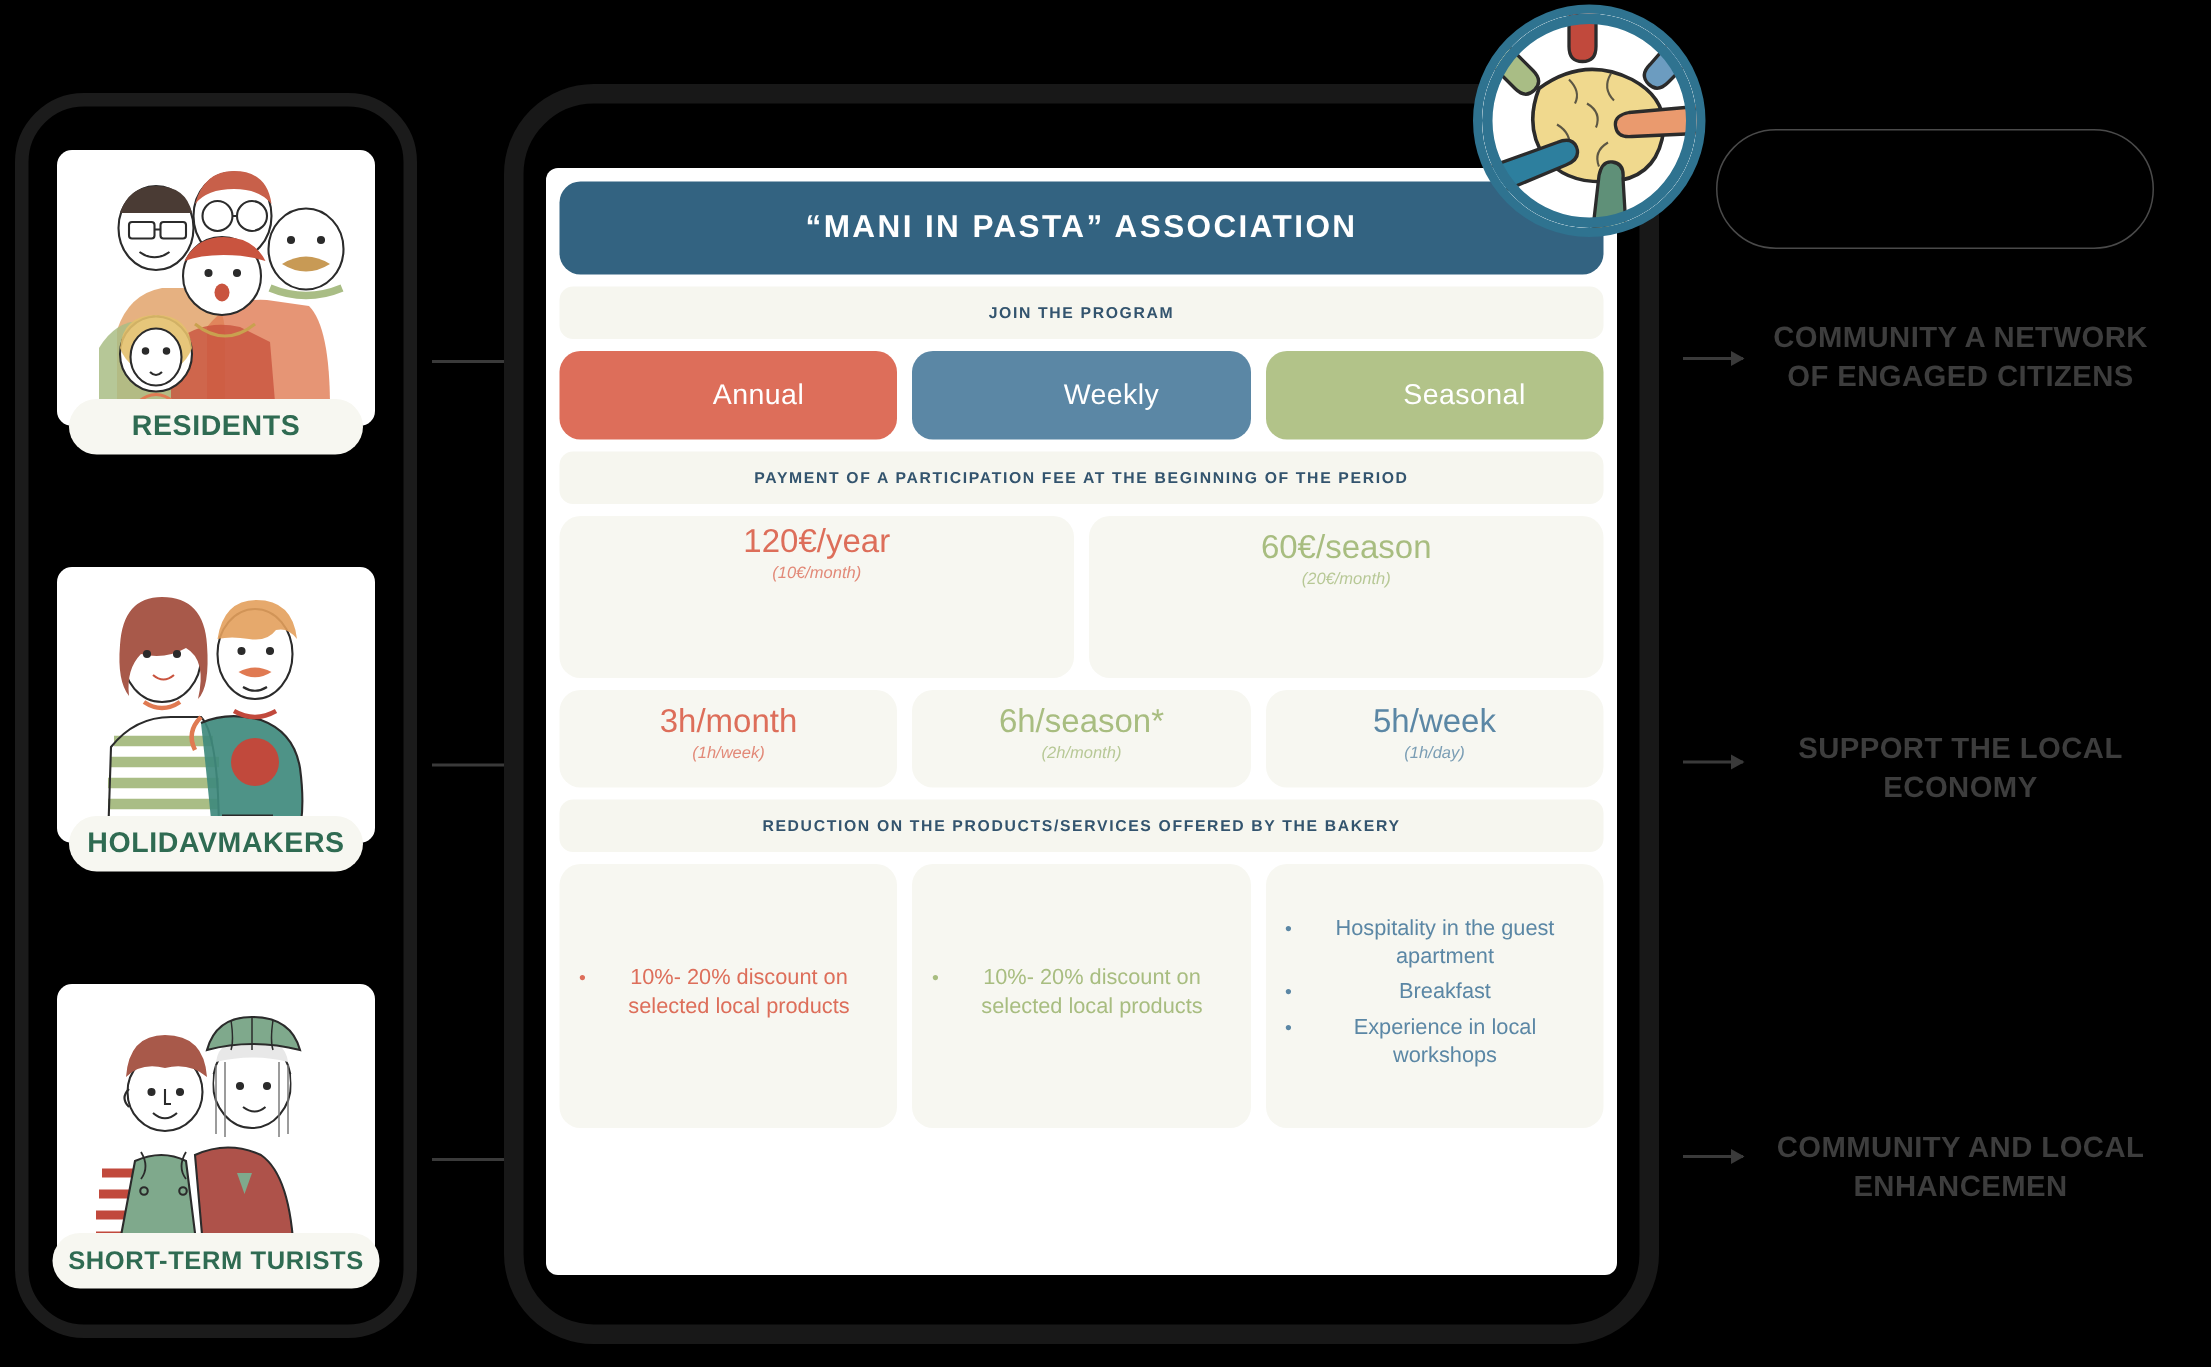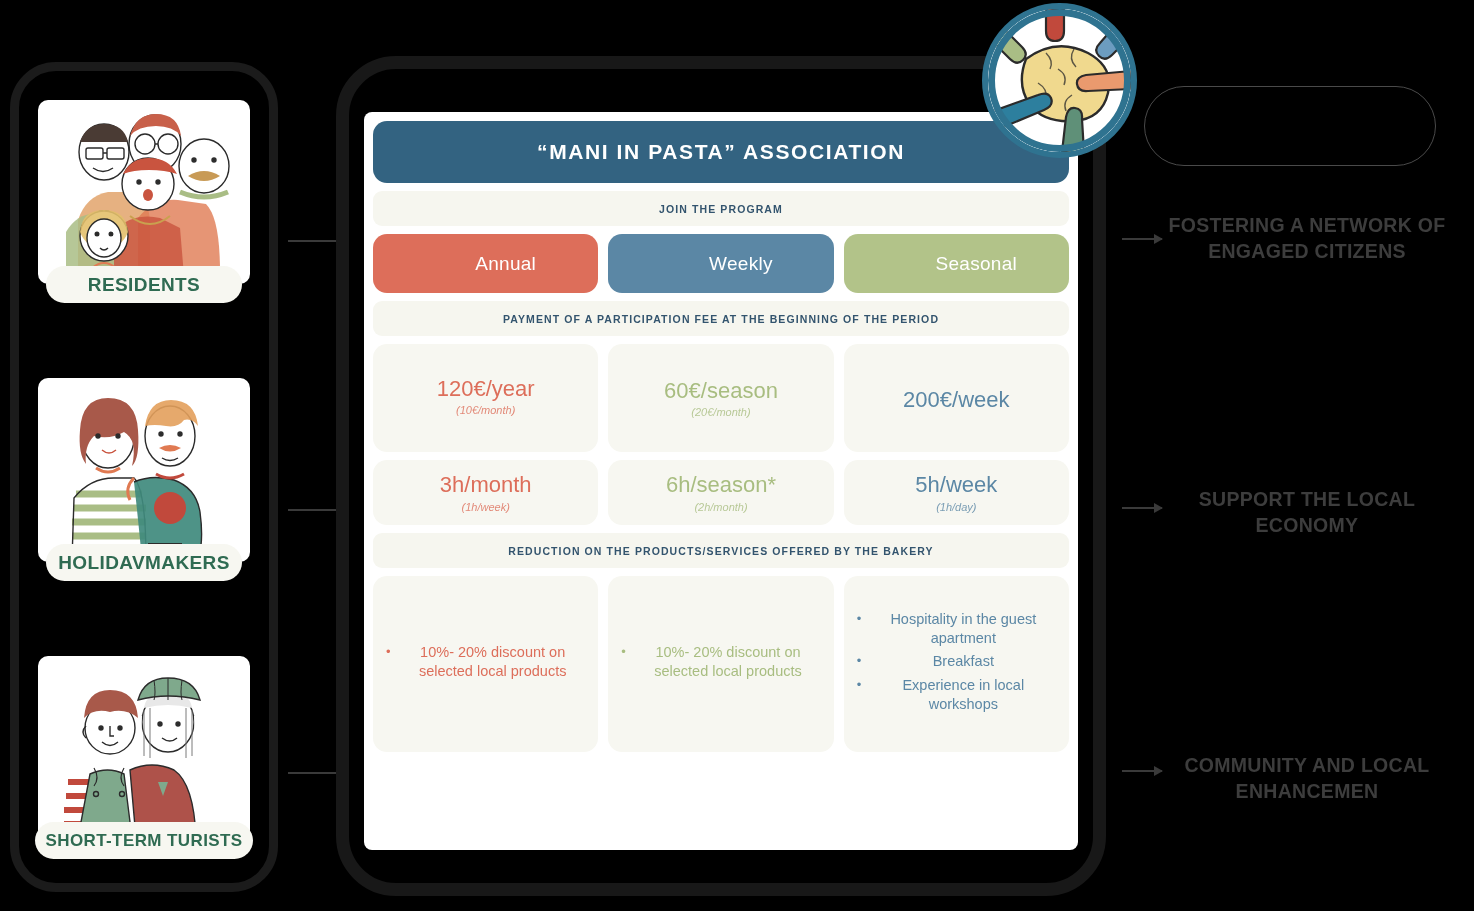--- a/index.html
+++ b/index.html
@@ -76,21 +76,21 @@
   .row3{display:flex;gap:10px;margin:8px 9px 0 9px;}
   .row3 > *{flex:1;}
 
   .tab{
     height:59px;border-radius:14px;display:flex;align-items:center;justify-content:center;
     color:#fff;font-size:19px;letter-spacing:.3px;padding-left:40px;
   }
 
   .cell{
     background:#f7f7f1;border-radius:14px;
-    display:flex;flex-direction:column;align-items:center;justify-content:center;
+    display:flex;flex-direction:column;align-items:center;justify-content:flex-start;
     text-align:center;padding:8px 10px;box-sizing:border-box;
   }
   .cell.price{height:108px;}
   .cell.hours{height:65px;}
   .cell.bullets{height:176px;align-items:flex-start;justify-content:center;}
 
   .cell .big{font-size:22px;line-height:1.15;}
   .cell .sub{font-size:11px;font-style:italic;margin-top:3px;opacity:.8;}
 
   .cell.price.c0 .big{margin-top:-4px;}
@@ -288,24 +288,20 @@
 
   <div class="row3">
     <div class="cell price c0">
       <div class="big c-annual">120€/year</div>
       <div class="sub c-annual">(10€/month)</div>
     </div>
     <div class="cell price c1">
       <div class="big c-seasonal">60€/season</div>
       <div class="sub c-seasonal">(20€/month)</div>
     </div>
-    <div class="cell price c2">
-      <div class="big c-weekly">200€/week</div>
-      <div class="sub c-weekly"></div>
-    </div>
   </div>
 
 
   <div class="row3">
     <div class="cell hours">
       <div class="big c-annual">3h/month</div>
       <div class="sub c-annual">(1h/week)</div>
     </div>
     <div class="cell hours">
       <div class="big c-seasonal">6h/season*</div>
@@ -363,15 +359,15 @@
     <circle cx="71.5" cy="71.5" r="68" fill="none" stroke="#2f7390" stroke-width="7"></circle>
   </svg>
 </div>
 
 <div id="empty-pill"></div>
 
 <div class="arrow a-right" style="top:238px;"></div>
 <div class="arrow a-right" style="top:507px;"></div>
 <div class="arrow a-right" style="top:770px;"></div>
 
-<div class="outcome o0">FOSTERING A NETWORK OF ENGAGED CITIZENS</div>
+<div class="outcome o0">COMMUNITY A NETWORK OF ENGAGED CITIZENS</div>
 <div class="outcome o1">SUPPORT THE LOCAL ECONOMY</div>
 <div class="outcome o2">COMMUNITY AND LOCAL ENHANCEMEN</div>
 
 </body></html>

